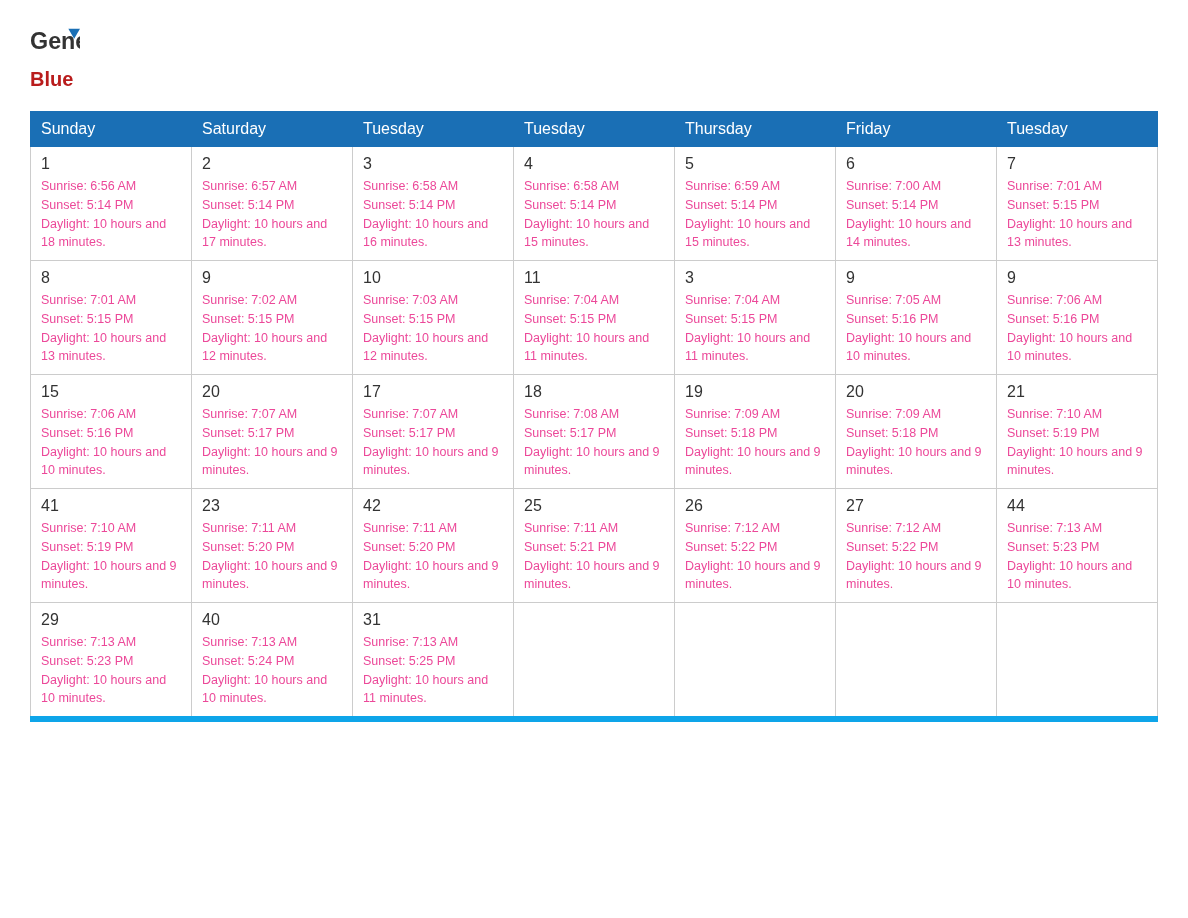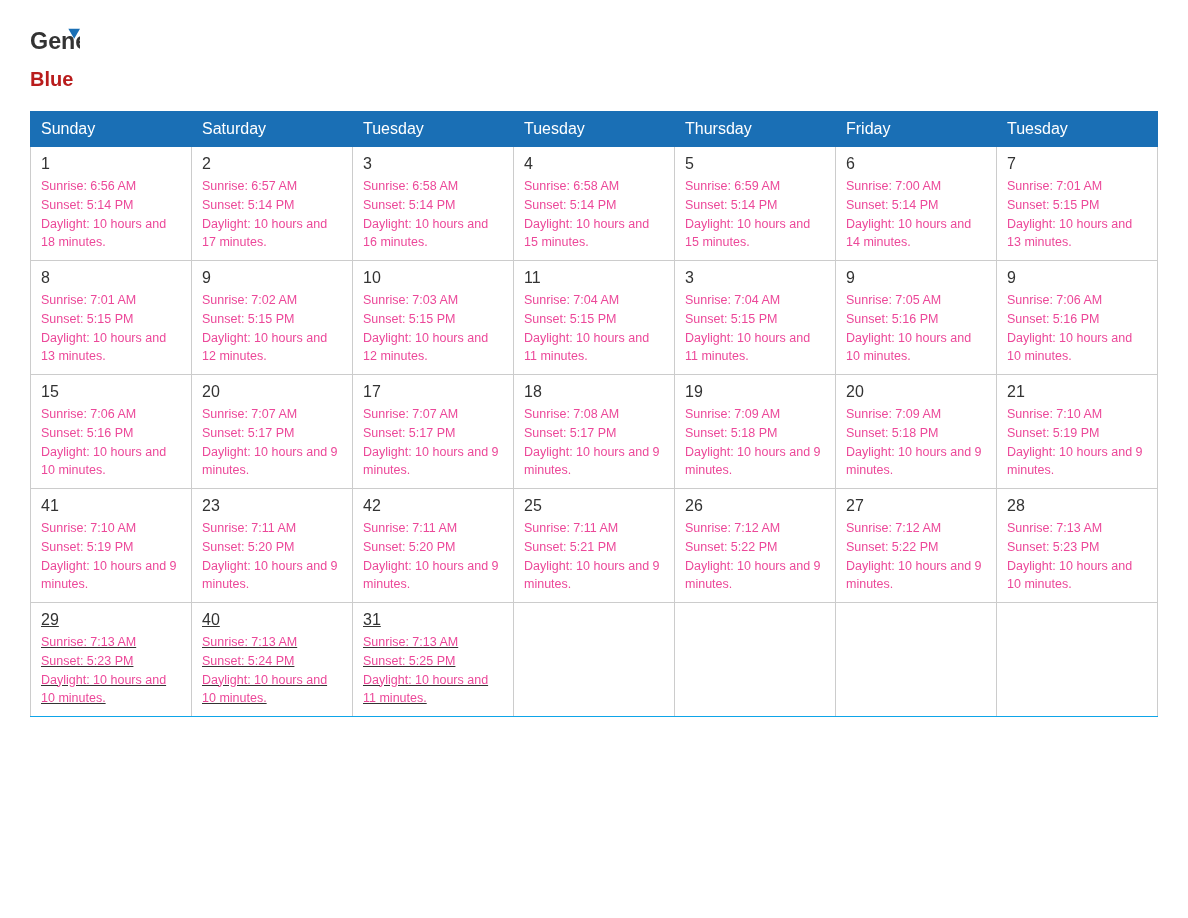--- a/index.html
+++ b/index.html
@@ -69,22 +69,21 @@
       font-weight: normal;
       display: block;
       margin-bottom: 4px;
     }
     tbody tr td .day-info {
       font-size: 12.5px;
       line-height: 1.5;
       color: #ec4899;
     }
     tbody tr:last-child td {
-      border-bottom: 1px solid #0ea5e9;
-      text-decoration: underline;
+      border-bottom: 6px solid #0ea5e9;
     }
     .empty {
       background: #fff;
     }
     
     .logo-wrapper {
       display: flex;
       align-items: center;
     }
   </style>
@@ -338,21 +337,21 @@
       </td>
         <td>
         <span class="day-num">27</span>
         <div class="day-info">
           Sunrise: 7:12 AM<br>
           Sunset: 5:22 PM<br>
           Daylight: 10 hours and 9 minutes.
         </div>
       </td>
         <td>
-        <span class="day-num">28</span>
+        <span class="day-num">44</span>
         <div class="day-info">
           Sunrise: 7:13 AM<br>
           Sunset: 5:23 PM<br>
           Daylight: 10 hours and 10 minutes.
         </div>
       </td>
       </tr>
       <tr>
         <td>
         <span class="day-num">29</span>

